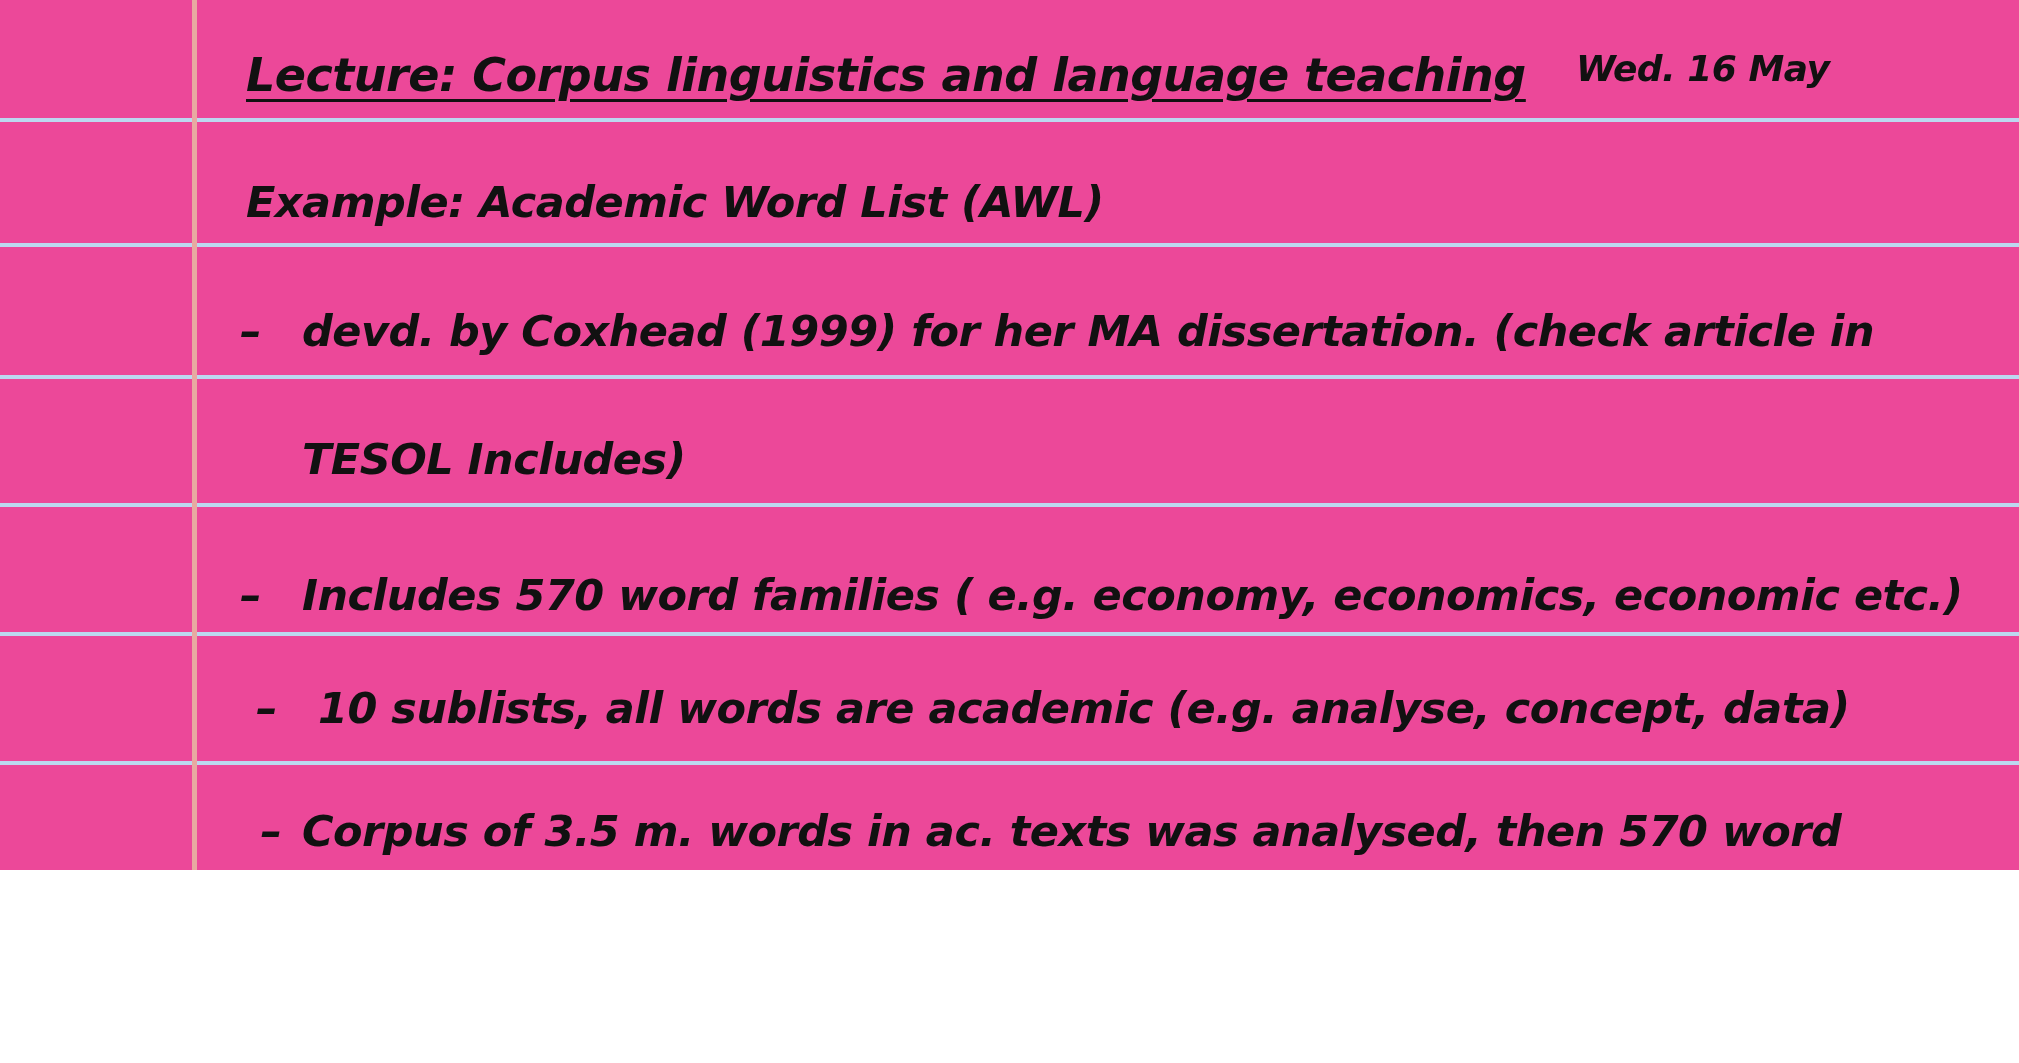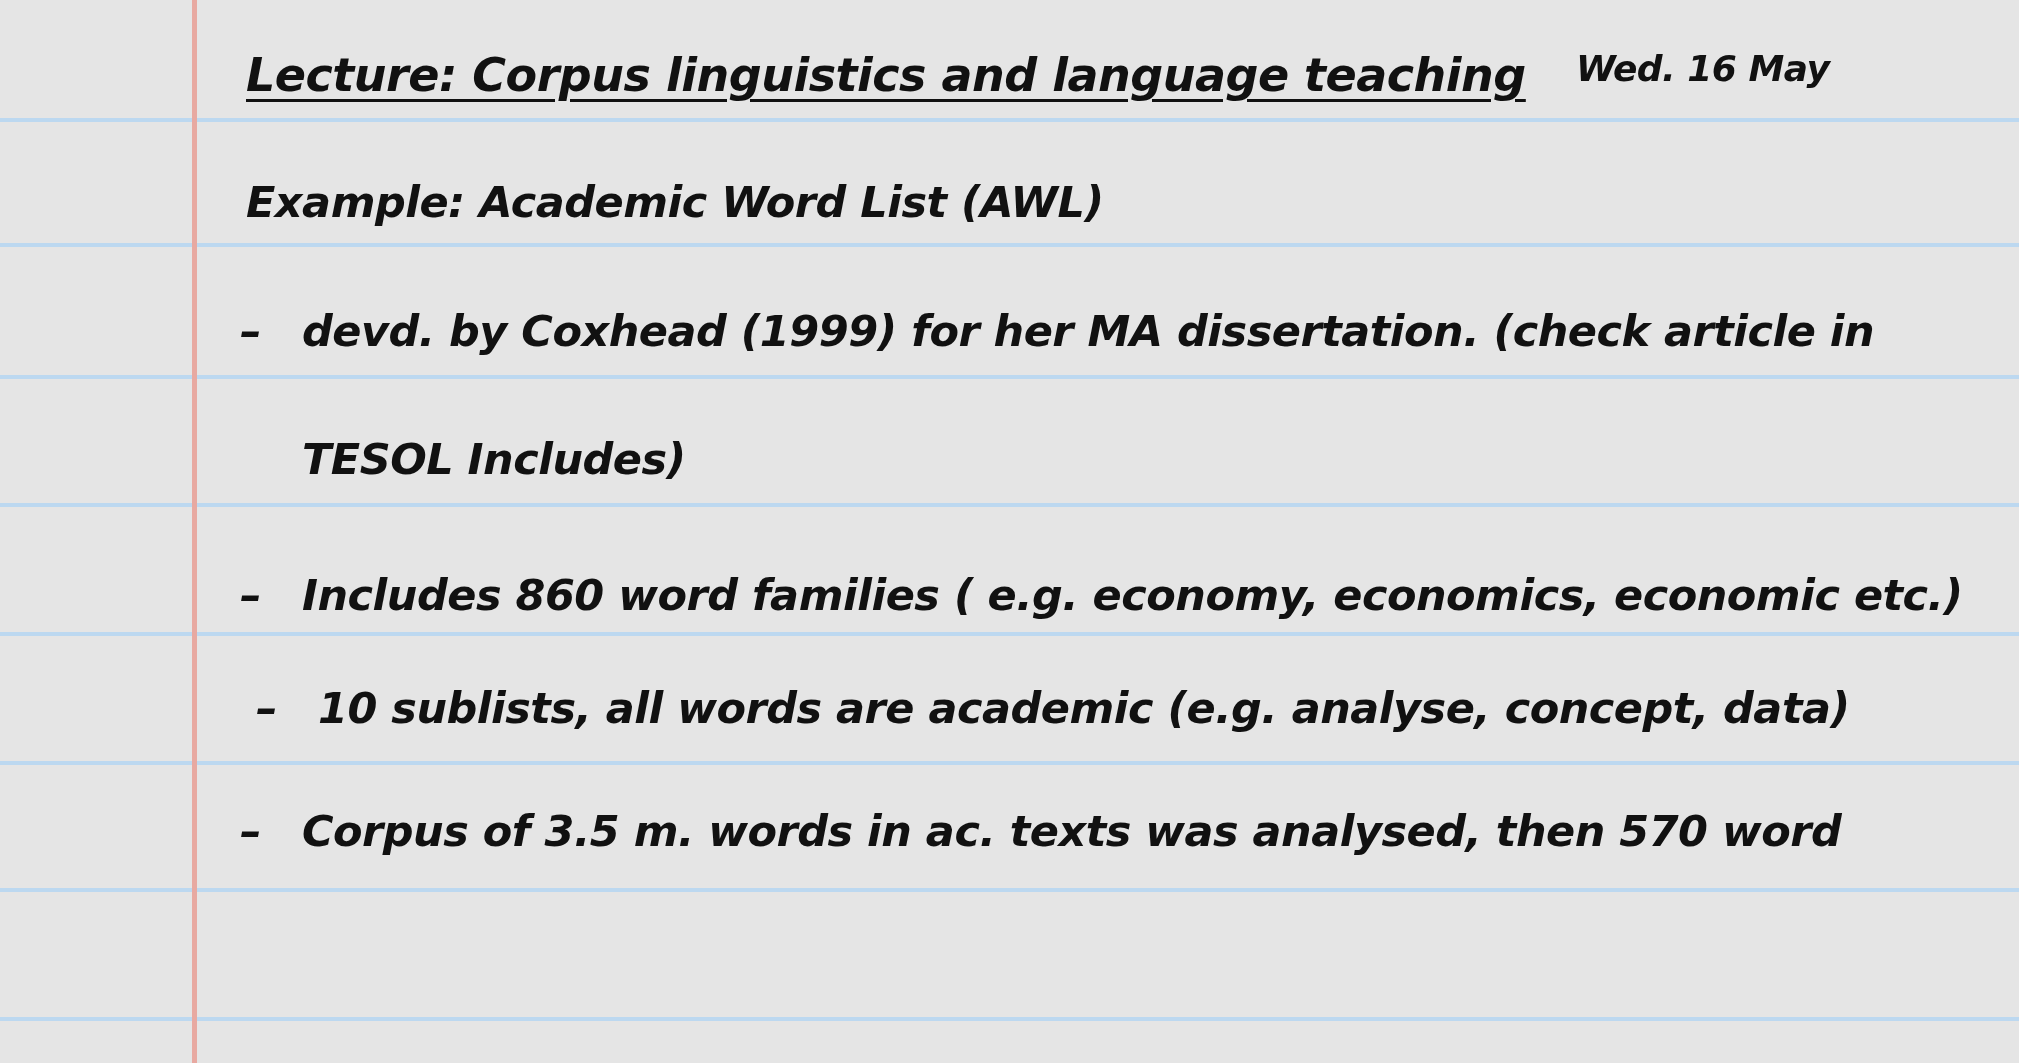--- a/index.html
+++ b/index.html
@@ -10,22 +10,22 @@
   body {
     width: 2019px;
     height: 1063px;
     font-family: "DejaVu Sans", sans-serif;
     overflow: hidden;
   }
 
   #page {
     position: relative;
     width: 2019px;
-    height: 1063px;
-    background: #e5e5e5;
+    height: 870px;
+    background: #ec4899;
     overflow: hidden;
   }
 
   
   .rule-layer {
     position: absolute;
     inset: 0;
     pointer-events: none;
   }
   .rule-line {
@@ -124,26 +124,26 @@
 
     <div class="line body-line" style="left:240px; top:306px;">
       <span class="bullet">–</span><span>devd. by Coxhead (1999) for her MA dissertation. (check article in</span>
     </div>
 
     <div class="line body-line" style="left:240px; top:434px;">
       <span class="hang"></span><span>TESOL Includes)</span>
     </div>
 
     <div class="line body-line" style="left:240px; top:570px;">
-      <span class="bullet">–</span><span>Includes 860 word families ( e.g. economy, economics, economic etc.)</span>
+      <span class="bullet">–</span><span>Includes 570 word families ( e.g. economy, economics, economic etc.)</span>
     </div>
 
     <div class="line body-line" style="left:256px; top:683px;">
       <span class="bullet">–</span><span>10 sublists, all words are academic (e.g. analyse, concept, data)</span>
     </div>
 
-    <div class="line body-line" style="left:240px; top:806px;">
+    <div class="line body-line" style="left:240px; top:806px;text-align:center;">
       <span class="bullet">–</span><span>Corpus of 3.5 m. words in ac. texts was analysed, then 570 word</span>
     </div>
 
 
   </div>
 </div>
 
 </body></html>

